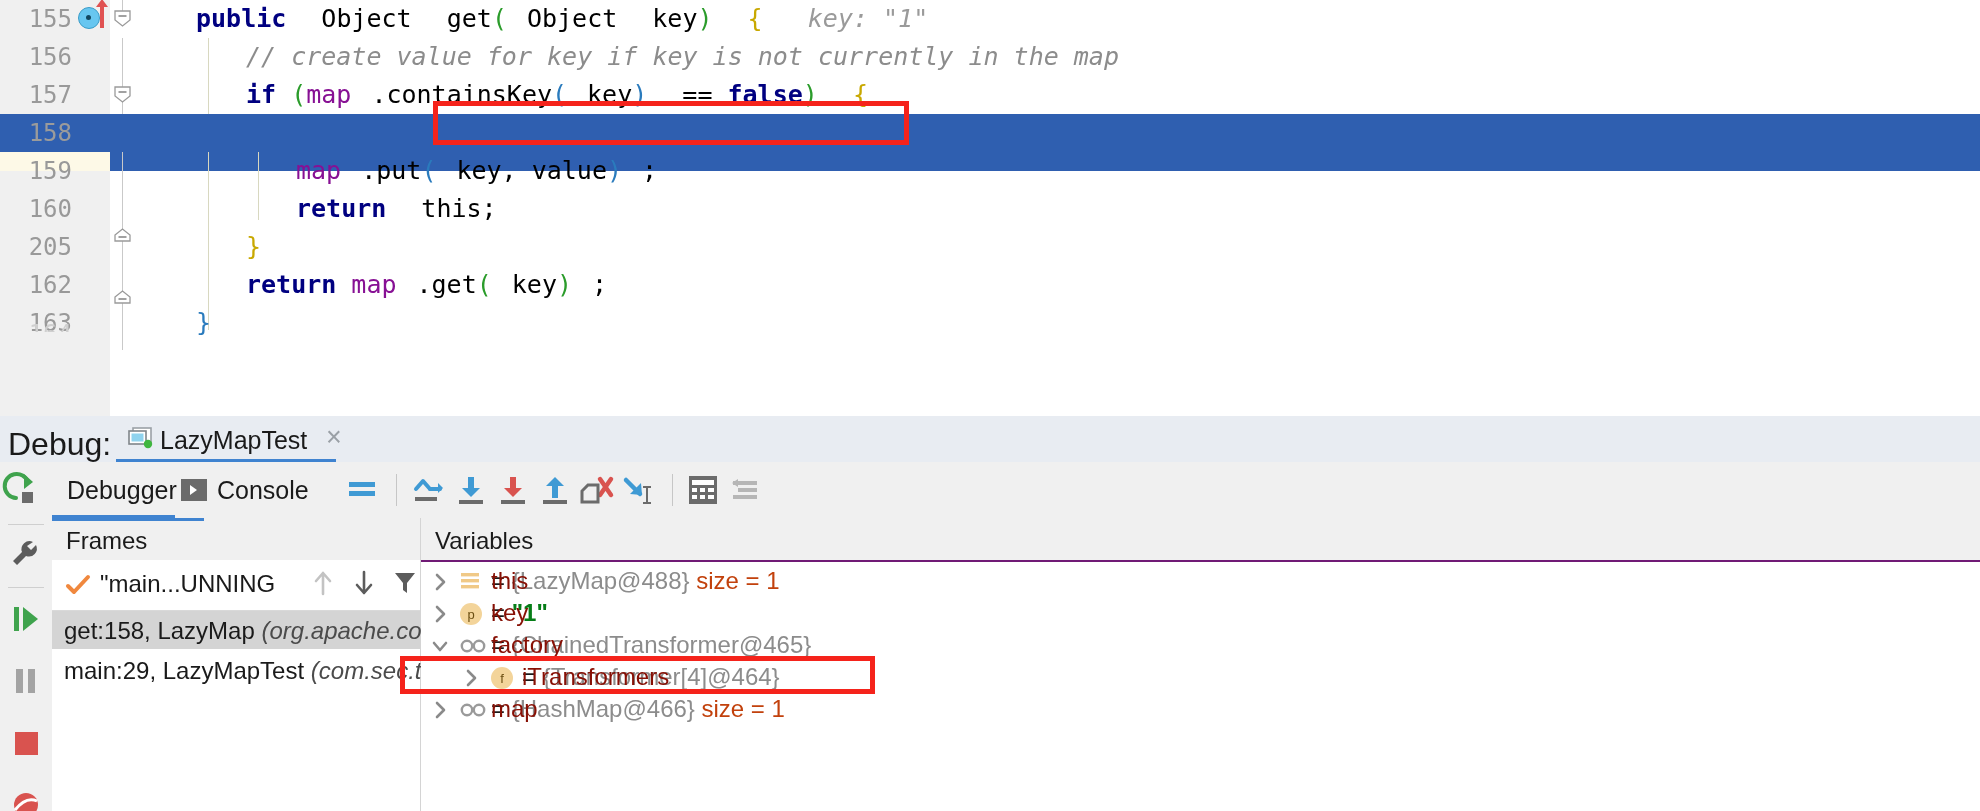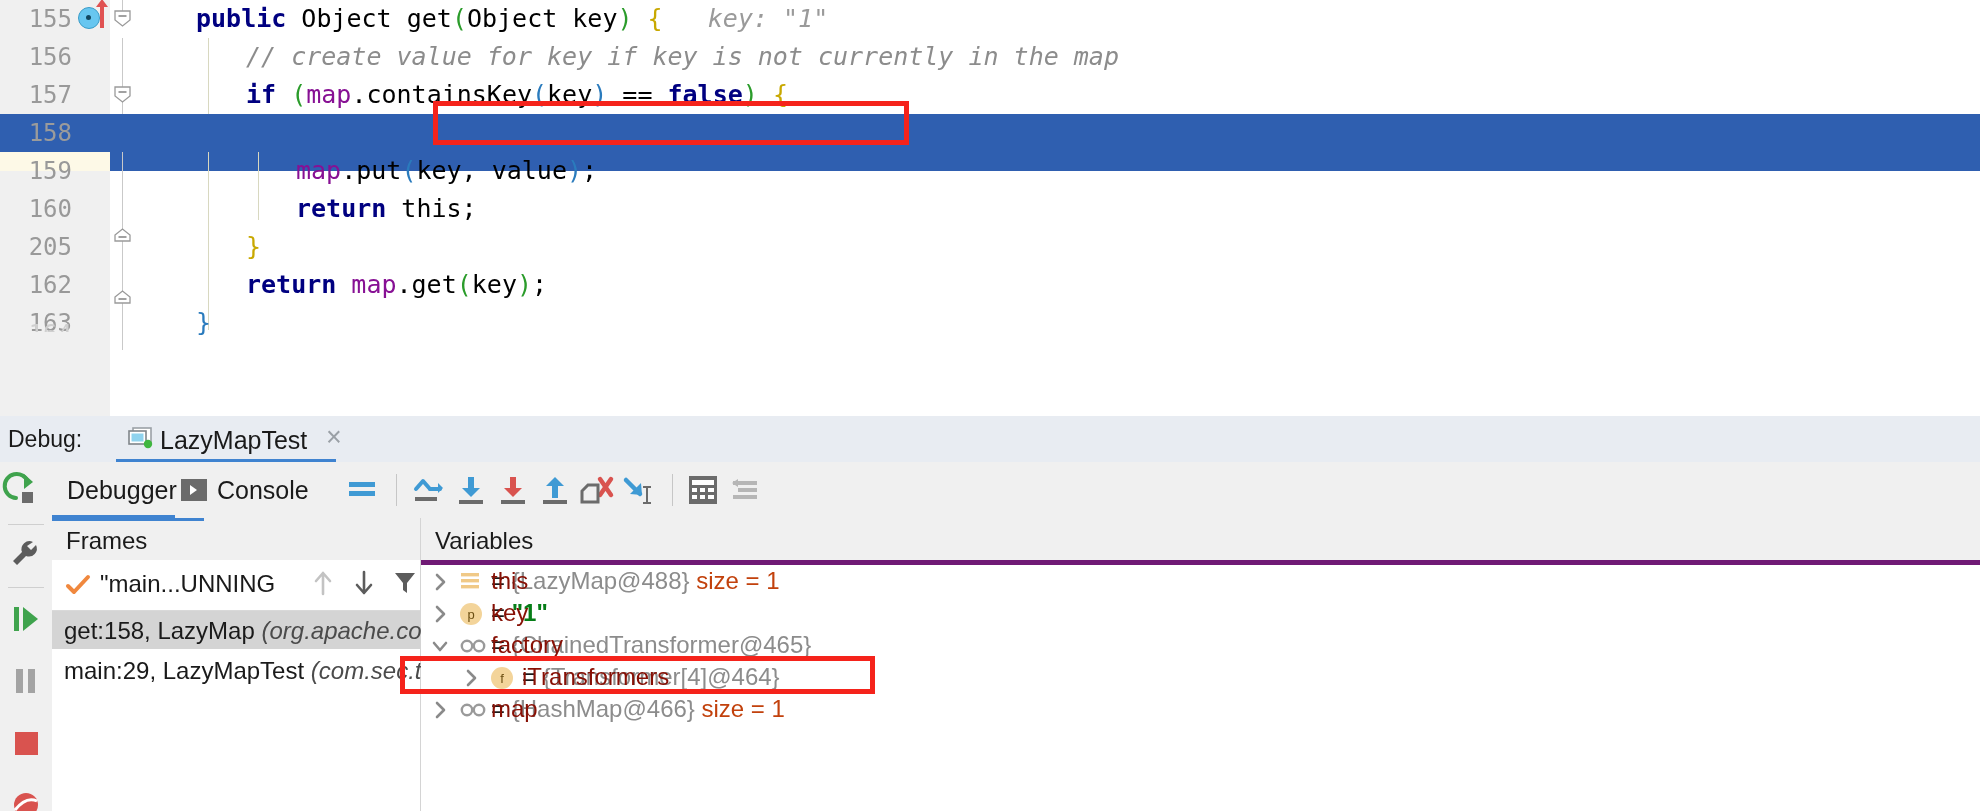--- a/index.html
+++ b/index.html
@@ -23,21 +23,21 @@
   .ctext{position:absolute;left:196px;white-space:pre;
          font-family:"DejaVu Sans Mono", monospace;font-size:25px;letter-spacing:0px;}
   .line-exec{background:#2f5fb0;}
   .line-exec .lno{color:#9b9b9b;}
   .exec-band{position:absolute;left:110px;right:0;height:38px;background:#2f5fb0;}
   .exec-gutter-band{position:absolute;left:110px;width:25px;height:38px;background:#2f5fb0;}
 
   
   .kw{color:#000080;font-weight:bold;}
   .kw-w{color:#ffffff;font-weight:bold;}
-  .pl{color:#000000;}
+  .pl{color:#000000;margin-left:20px;}
   .pl-w{color:#ffffff;}
   .fld{color:#871094;}
   .cmt{color:#8c8c8c;font-style:italic;}
   .hint{color:#9a9a9a;font-style:italic;}
   .hint-w{color:#c3cfe4;font-style:italic;}
   .brace-y{color:#c8a800;}
   .brace-g{color:#2b9c2b;}
   .brace-b{color:#2a7bbd;}
 
   
@@ -52,21 +52,21 @@
   .fold{position:absolute;left:113px;width:19px;height:19px;}
   .fold svg{display:block;}
 
   .indent-guide{position:absolute;width:1px;background:#d8d8c0;}
 
   
   .redbox{position:absolute;border:5px solid #f5231b;box-sizing:border-box;pointer-events:none;}
 
   
   .debug-header{position:absolute;left:0;top:416px;width:1980px;height:46px;background:#e8ecf2;}
-  .debug-label{position:absolute;left:8px;top:426px;font-size:23px;color:#1a1a1a;}
+  .debug-label{position:absolute;left:8px;top:426px;font-size:32px;color:#1a1a1a;}
   .debug-tab{position:absolute;left:116px;top:416px;width:220px;height:46px;}
   .debug-tab-underline{position:absolute;left:116px;top:459px;width:220px;height:3px;background:#3f83d0;}
   .runcfg-icon{position:absolute;left:128px;top:427px;width:26px;height:22px;}
   .debug-tab-text{position:absolute;left:160px;top:426px;font-size:25px;color:#1a1a1a;white-space:nowrap;}
   .tab-close{position:absolute;left:326px;top:424px;font-size:27px;color:#9aa0a6;line-height:1;}
 
   .dbg-body{position:absolute;left:0;top:462px;width:1980px;height:349px;background:#ffffff;}
 
   
   .left-strip{position:absolute;left:0;top:462px;width:52px;height:349px;background:#f0f0f0;
@@ -80,21 +80,21 @@
   .tb-tab{position:absolute;top:0;height:56px;line-height:56px;font-size:25px;color:#1a1a1a;white-space:nowrap;}
   .tb-tab-underline{position:absolute;height:3px;background:#3f83d0;bottom:0;}
   .tb-icon{position:absolute;top:0;height:56px;}
   .tb-sep{position:absolute;top:12px;width:1px;height:32px;background:#c6c6c6;}
 
   
   .frames-pane{position:absolute;left:52px;top:518px;width:368px;height:293px;background:#ffffff;
                border-right:1px solid #d4d4d4;}
   .vars-pane{position:absolute;left:421px;top:518px;right:0;height:293px;background:#ffffff;}
   .pane-head{position:absolute;left:0;right:0;top:0;height:42px;background:#f0f0f0;
-             border-bottom:5px solid #701a75;}
+             border-bottom:2px solid #701a75;}
   .pane-head-accent{position:absolute;left:0;top:0;width:152px;height:3px;background:#3f83d0;}
   .pane-title{position:absolute;left:14px;top:9px;font-size:24px;color:#1a1a1a;}
 
   .frame-toolbar{position:absolute;left:0;right:0;top:42px;height:50px;background:#ffffff;
                  border-bottom:1px solid #d9d9d9;}
   .thread-check{position:absolute;left:13px;top:13px;width:26px;height:24px;}
   .thread-name{position:absolute;left:48px;top:10px;font-size:24px;color:#1a1a1a;white-space:nowrap;}
   .ft-icon{position:absolute;top:8px;height:34px;}
 
   .frame-row{position:absolute;left:0;right:0;height:38px;font-size:24px;color:#1a1a1a;white-space:nowrap;}

